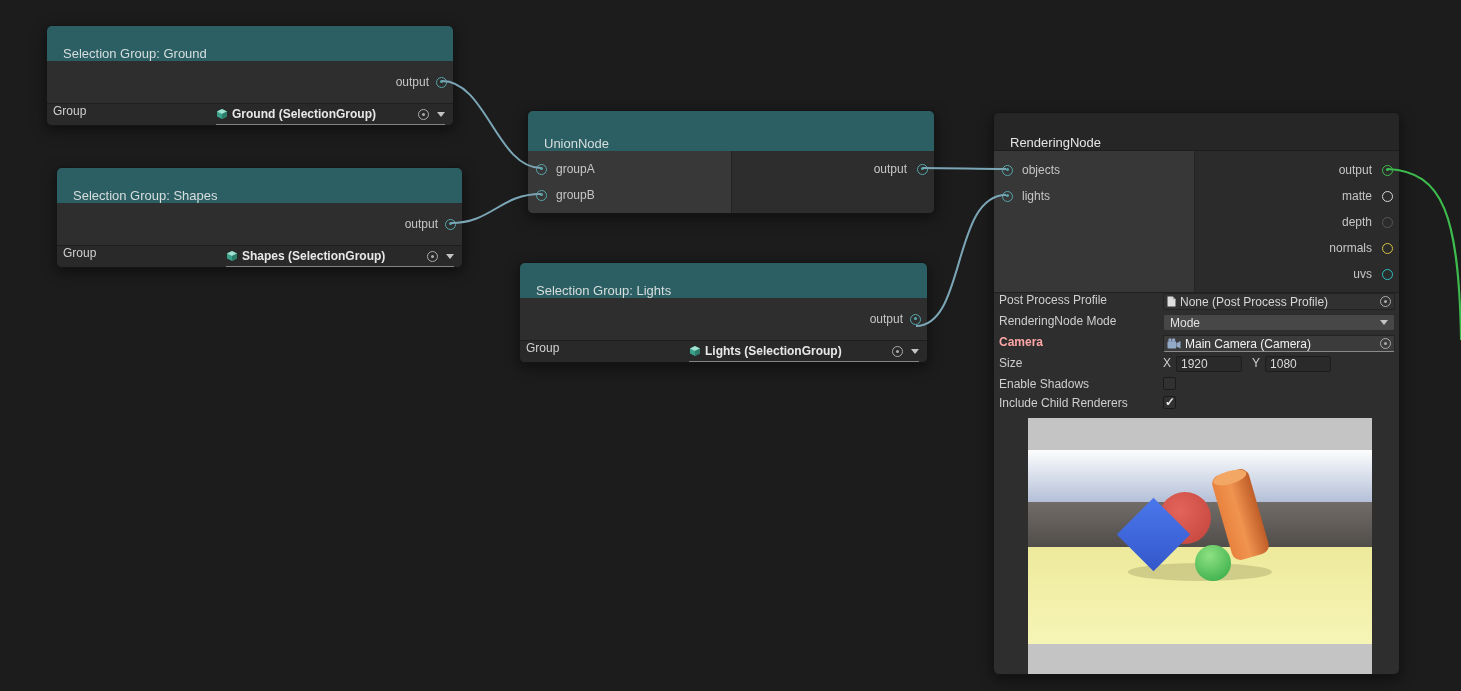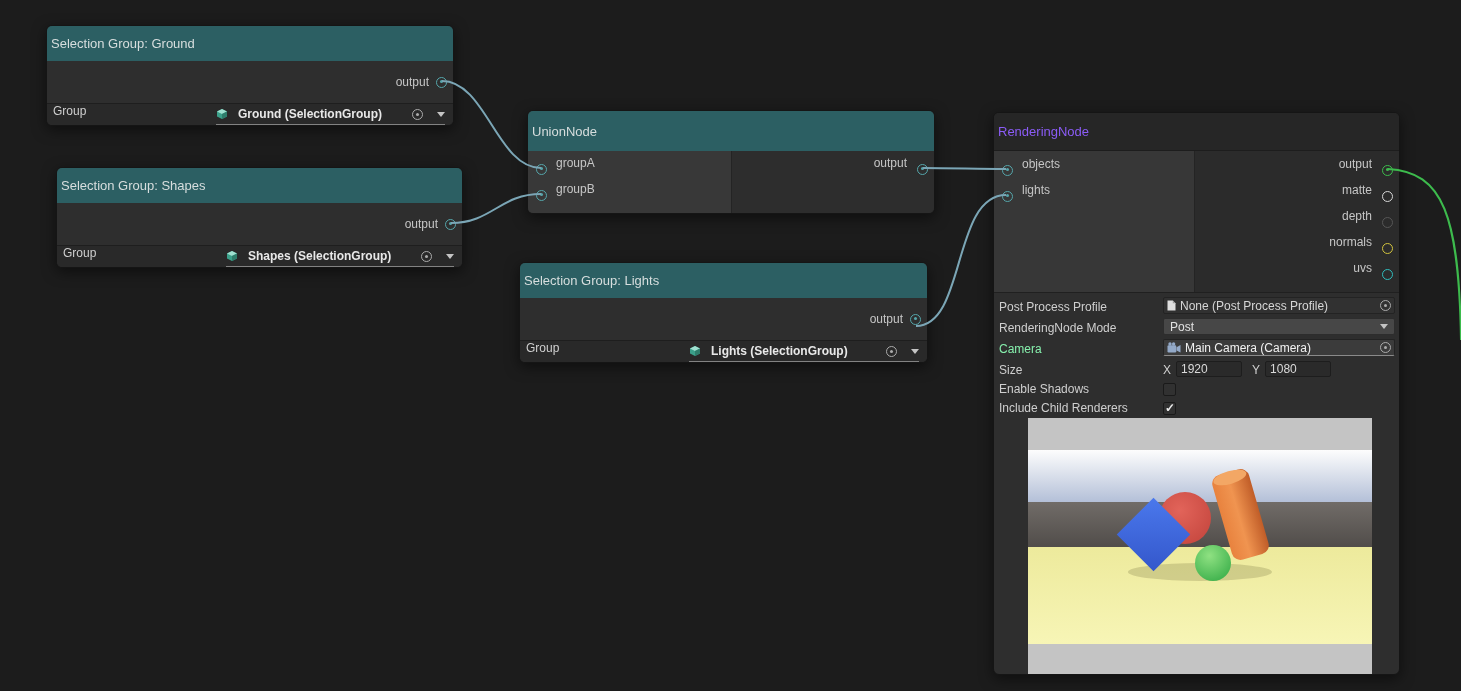--- a/index.html
+++ b/index.html
@@ -4,58 +4,58 @@
 <style>
   *{box-sizing:border-box;margin:0;padding:0}
   html,body{background:#1c1c1c}
   body{width:1461px;height:691px;overflow:hidden;font-family:"Liberation Sans",sans-serif}
   .canvas{position:relative;width:1461px;height:691px;background:#1c1c1c}
 
   .wires{position:absolute;left:0;top:0;z-index:2;pointer-events:none}
 
   .node{position:absolute;z-index:1;background:#2e2e2e;border:1px solid #151515;border-radius:6px;
         box-shadow:0 4px 14px rgba(0,0,0,.5);overflow:hidden}
-  .node-header{display:flex;align-items:center;padding:0 4px;font-size:13px;color:#d7dede}
+  .node-header{display:flex;align-items:flex-end;padding:0 16px;font-size:13px;color:#d7dede}
   .hdr-teal{background:#2c5f63;height:35px}
   .union-node .hdr-teal{height:40px}
-  .hdr-dark{background:#262626;height:38px;border-bottom:1px solid #1d1d1d;color:#8b5cf6}
+  .hdr-dark{background:#262626;height:38px;border-bottom:1px solid #1d1d1d;color:#e5e5e5}
 
   .out-row{position:relative;height:42px;display:flex;align-items:center;justify-content:flex-end;
            padding-right:24px;font-size:12px;color:#c6c6c6;background:#2e2e2e}
   .out-row .port{right:6px;top:50%;margin-top:-5.5px}
 
   .grp-row{display:flex;align-items:flex-start;height:22px;background:#292929;border-top:1px solid #1e1e1e;
            padding:0 8px 0 6px;font-size:12px;color:#cfcfcf}
   .grp-label{width:163px;flex-shrink:0}
-  .grp-field{flex:1;align-self:stretch;display:flex;align-items:center;gap:10px;min-width:0;
+  .grp-field{flex:1;align-self:stretch;display:flex;align-items:center;gap:4px;min-width:0;
              border-bottom:1px solid #828282;font-weight:bold;color:#e8e8e8}
   .obj-text{white-space:nowrap;overflow:hidden;text-overflow:ellipsis}
 
   .port{position:absolute;width:11px;height:11px;border-radius:50%;border:1.5px solid var(--pc,#55a6ab);background:transparent}
   .port.dot::after{content:"";position:absolute;left:2.5px;top:2.5px;width:3px;height:3px;border-radius:50%;background:var(--pc,#55a6ab)}
 
-  .port-row{position:relative;height:26px;display:flex;align-items:flex-start;font-size:12px;color:#c6c6c6}
+  .port-row{position:relative;height:26px;display:flex;align-items:center;font-size:12px;color:#c6c6c6}
   .port-row.in{padding-left:28px}
   .port-row.in .port{left:8px;top:7.5px}
   .port-row.out{justify-content:flex-end;padding-right:27px}
   .port-row.out .port{right:6px;top:7.5px}
 
   .union-body{display:flex;height:62px;background:#2d2d2d}
   .union-left{width:204px;background:#383838;padding-top:5px;border-right:1px solid #242424}
   .union-right{flex:1;padding-top:5px}
 
   .render-node{height:563px}
   .ports-section{display:flex;height:142px;background:#2b2b2b;border-bottom:1px solid #202020}
   .in-col{width:201px;background:#373737;padding-top:6px;border-right:1px solid #242424}
   .out-col{flex:1;padding-top:6px}
 
-  .prop-row{display:flex;align-items:flex-end;height:21px;padding:0 4px 0 5px;font-size:12px;color:#cfcfcf}
+  .prop-row{display:flex;align-items:flex-start;height:21px;padding:0 4px 0 5px;font-size:12px;color:#cfcfcf}
   .prop-row.short{height:19px}
   .prop-label{width:164px;flex-shrink:0;white-space:nowrap}
-  .prop-label.bold{font-weight:normal;color:#86efac}
+  .prop-label.bold{font-weight:bold;color:#fca5a5}
 
   .obj-field{flex:1;display:flex;align-items:center;gap:4px;height:17px;background:#313131;
              border:1px solid #232323;border-radius:2px;padding:0 3px;color:#d6d6d6;min-width:0;font-size:12px}
   .obj-field.camera{background:#3b3b3b;border-bottom:1px solid #8a8a8a;font-weight:normal;color:#f2f2f2}
 
   .dropdown{flex:1;display:flex;align-items:center;height:17px;background:#474747;border:1px solid #2d2d2d;
             border-radius:2px;padding:0 6px;color:#e2e2e2;font-size:12px}
 
   .picker{width:11px;height:11px;border:1px solid #ababab;border-radius:50%;position:relative;flex-shrink:0;margin-left:auto}
   .picker::after{content:"";position:absolute;inset:3px;border-radius:50%;background:#ababab}
@@ -238,21 +238,21 @@
               </svg>
           </span>
           <span class="obj-text">None (Post Process Profile)</span>
           <span class="picker"></span>
         </div>
       </div>
 
       <div class="prop-row">
         <span class="prop-label">RenderingNode Mode</span>
         <div class="dropdown">
-          <span>Post</span>
+          <span>Mode</span>
           <span class="caret" style="margin-left:auto"></span>
         </div>
       </div>
 
       <div class="prop-row">
         <span class="prop-label bold">Camera</span>
         <div class="obj-field camera">
           <span class="icon-inline">
             <svg width="14" height="11" viewBox="0 0 14 11">
                 <circle cx="3" cy="2" r="1.7" fill="#93a9c8"></circle>

